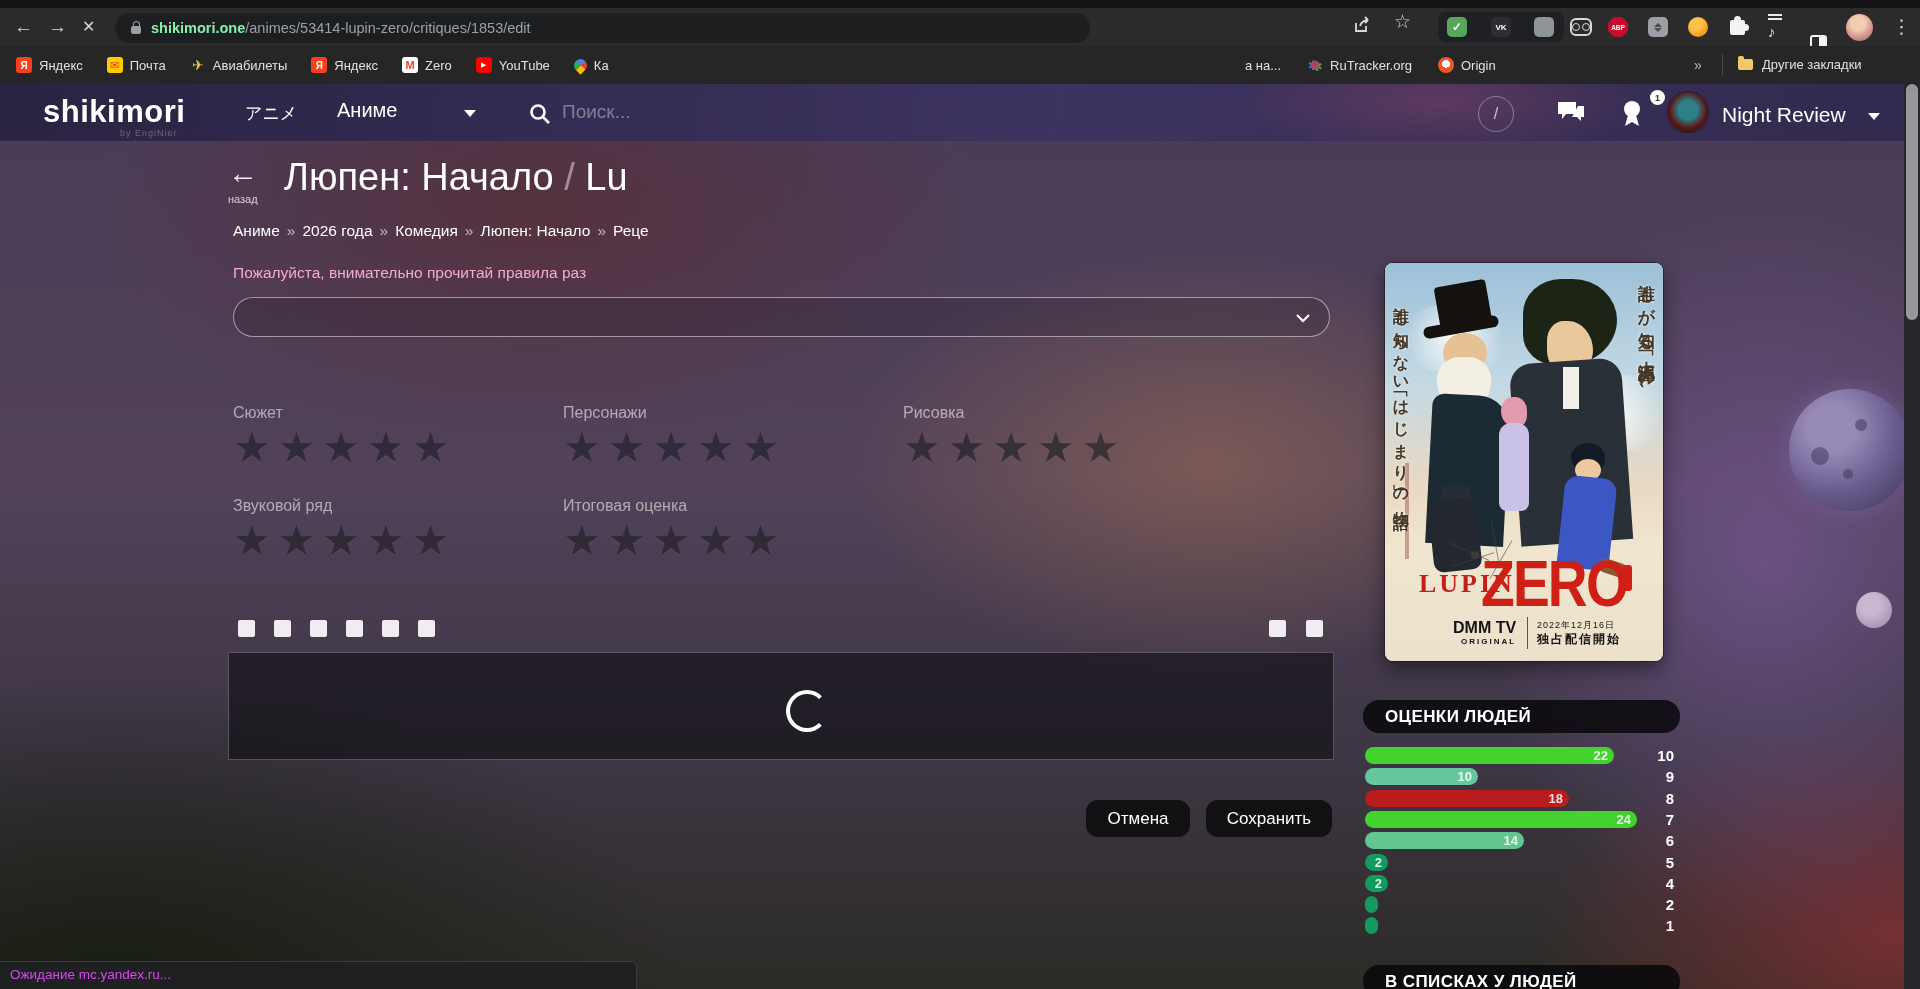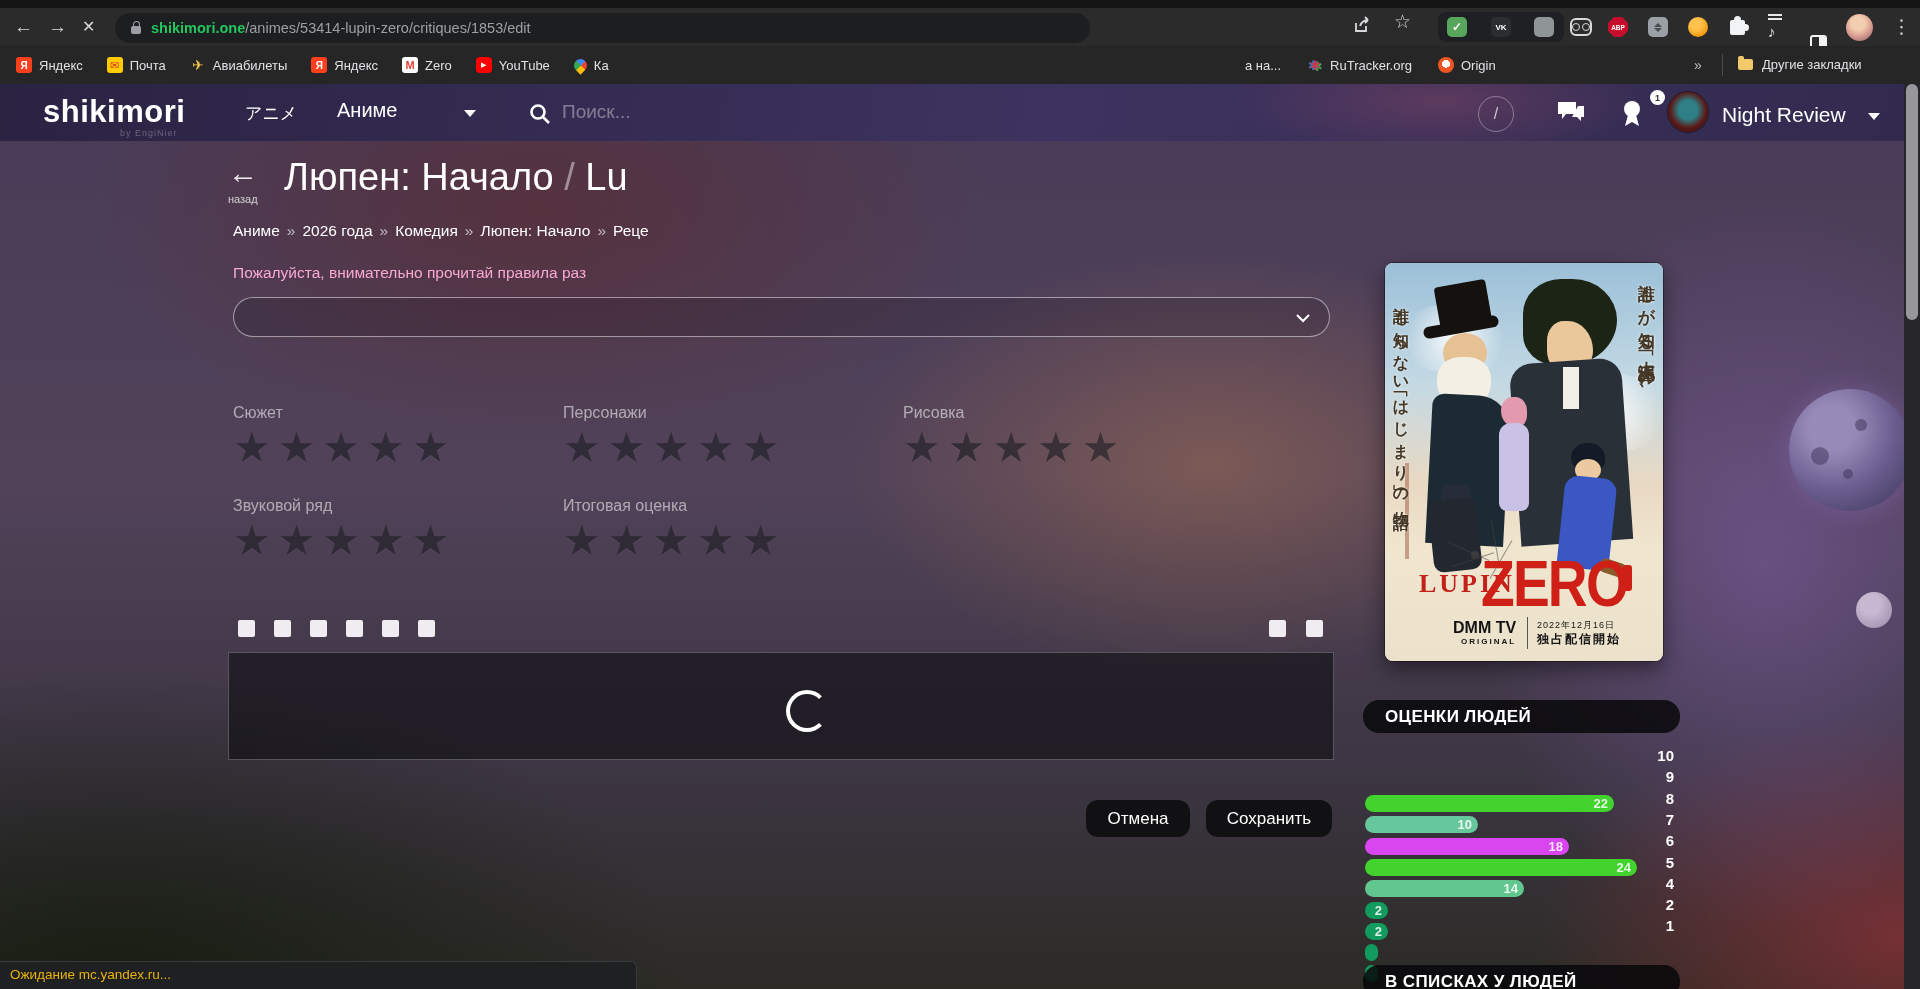--- a/index.html
+++ b/index.html
@@ -8,21 +8,21 @@
   .abs{position:absolute;}
 
   
   .frame{left:0;top:0;width:1920px;height:8px;background:#141414;}
   .toolbar{left:0;top:8px;width:1920px;height:38px;background:#2b2b2b;}
   .nav-ic{color:#d7d9dc;font-size:19px;line-height:38px;cursor:default;}
   .omnibox{left:115px;top:13px;width:975px;height:30px;background:#1d1e20;border-radius:15px;
     display:flex;align-items:center;padding-left:16px;box-sizing:border-box;}
   .lock{width:10px;height:8px;background:#9aa0a6;border-radius:2px;position:relative;margin-right:10px;margin-top:4px;}
   .lock:before{content:"";position:absolute;left:1.5px;top:-5px;width:5px;height:5px;border:1.5px solid #9aa0a6;border-bottom:none;border-radius:4px 4px 0 0;}
-  .host{color:#22c55e;font-size:14.5px;font-weight:bold;}
+  .host{color:#86efac;font-size:14.5px;font-weight:bold;}
   .upath{color:#9aa0a6;font-size:14.5px;}
   .ext-pill{left:1438px;top:12px;width:126px;height:30px;background:#1f2023;border-radius:8px;}
   .mini{width:20px;height:20px;border-radius:5px;display:flex;align-items:center;justify-content:center;box-sizing:border-box;}
   .shield{background:#57a65b;color:#fff;font-size:12px;font-weight:bold;}
   .vkic{background:#2b2d31;color:#fff;font-size:8px;font-weight:bold;letter-spacing:0;}
   .cardic{background:#8f9496;}
   .glasses{border:2px solid #d7d9dc;border-radius:6px;width:22px;height:18px;display:flex;align-items:center;justify-content:center;gap:2px;box-sizing:border-box;}
   .glasses i{width:6px;height:6px;border:1.5px solid #d7d9dc;border-radius:50%;display:block;}
   .abp{background:#c70d2c;border-radius:7px;color:#fff;font-size:6.5px;font-weight:bold;clip-path:polygon(30% 0,70% 0,100% 30%,100% 70%,70% 100%,30% 100%,0 70%,0 30%);}
   .updown{background:#9aa0a6;flex-direction:column;gap:1px;}
@@ -157,32 +157,32 @@
   .jp-col{position:absolute;writing-mode:vertical-rl;font-weight:bold;color:#453827;letter-spacing:3px;
     text-shadow:0 0 3px rgba(255,255,255,.8);}
   .lupin-word{position:absolute;font-family:"Liberation Serif",serif;font-weight:bold;color:#c3201a;}
   .zero-word{position:absolute;font-weight:bold;color:#cf2017;transform:scale(.92,1.08);transform-origin:left top;letter-spacing:-2px;}
   .crackline{position:absolute;height:1px;background:rgba(70,70,70,.55);width:44px;}
   .dmm{position:absolute;font-weight:bold;color:#131313;}
   .side-bar-hdr{width:317px;height:33px;background:rgba(8,8,10,.85);border-radius:16px;z-index:5;}
   .side-bar-hdr span{position:absolute;left:22px;top:0;line-height:33px;color:#fff;font-size:17px;font-weight:bold;letter-spacing:.4px;}
   .chart{left:1363px;top:745px;width:317px;height:200px;z-index:5;}
   .chart-row{position:absolute;left:2px;height:17px;}
-  .chart-bar{position:absolute;left:0;top:0;height:17px;border-radius:9px;margin-top:48px;}
+  .chart-bar{position:absolute;left:0;top:0;height:17px;border-radius:9px;}
   .chart-val{position:absolute;top:1px;right:6px;font-size:13px;font-weight:bold;color:rgba(255,255,255,.85);}
   .chart-cat{position:absolute;right:8px;width:30px;text-align:right;font-size:15px;font-weight:bold;color:#fff;top:0;}
 
   
   .sb-track{left:1904px;top:84px;width:16px;height:905px;background:#27272b;z-index:40;}
   .sb-thumb{left:1906px;top:84px;width:12px;height:236px;background:#97979b;border-radius:7px;z-index:41;cursor:grab;}
 
   
   .status{left:0;top:961px;width:637px;height:28px;background:#1e2022;border-top:1px solid #3a3b3e;border-right:1px solid #3a3b3e;
     border-top-right-radius:6px;z-index:45;box-sizing:border-box;}
-  .status span{position:absolute;left:10px;top:0;line-height:26px;font-size:13.5px;color:#eab308;}
+  .status span{position:absolute;left:10px;top:0;line-height:26px;font-size:13.5px;color:#d946ef;}
   svg{display:block;}
 </style>
 </head>
 <body>
 
 <div id="canvas">
 
   <div class="abs frame"></div>
   <div class="abs toolbar"></div>
   <div class="abs nav-ic" style="left:14px;top:8px;">←</div>
@@ -413,21 +413,21 @@
         </div>
         <span class="chart-cat">10</span>
       </div>
       <div class="chart-row" style="top: 23.3px; width: 100%;">
         <div class="chart-bar" style="width: 113px; background: rgb(103, 199, 156);">
           <span class="chart-val">10</span>
         </div>
         <span class="chart-cat">9</span>
       </div>
       <div class="chart-row" style="top: 44.6px; width: 100%;">
-        <div class="chart-bar" style="width: 204px; background: #d946ef;">
+        <div class="chart-bar" style="width: 204px; background: #b91c1c;">
           <span class="chart-val">18</span>
         </div>
         <span class="chart-cat">8</span>
       </div>
       <div class="chart-row" style="top: 65.9px; width: 100%;">
         <div class="chart-bar" style="width: 272px; background: rgb(67, 211, 47);">
           <span class="chart-val">24</span>
         </div>
         <span class="chart-cat">7</span>
       </div>

